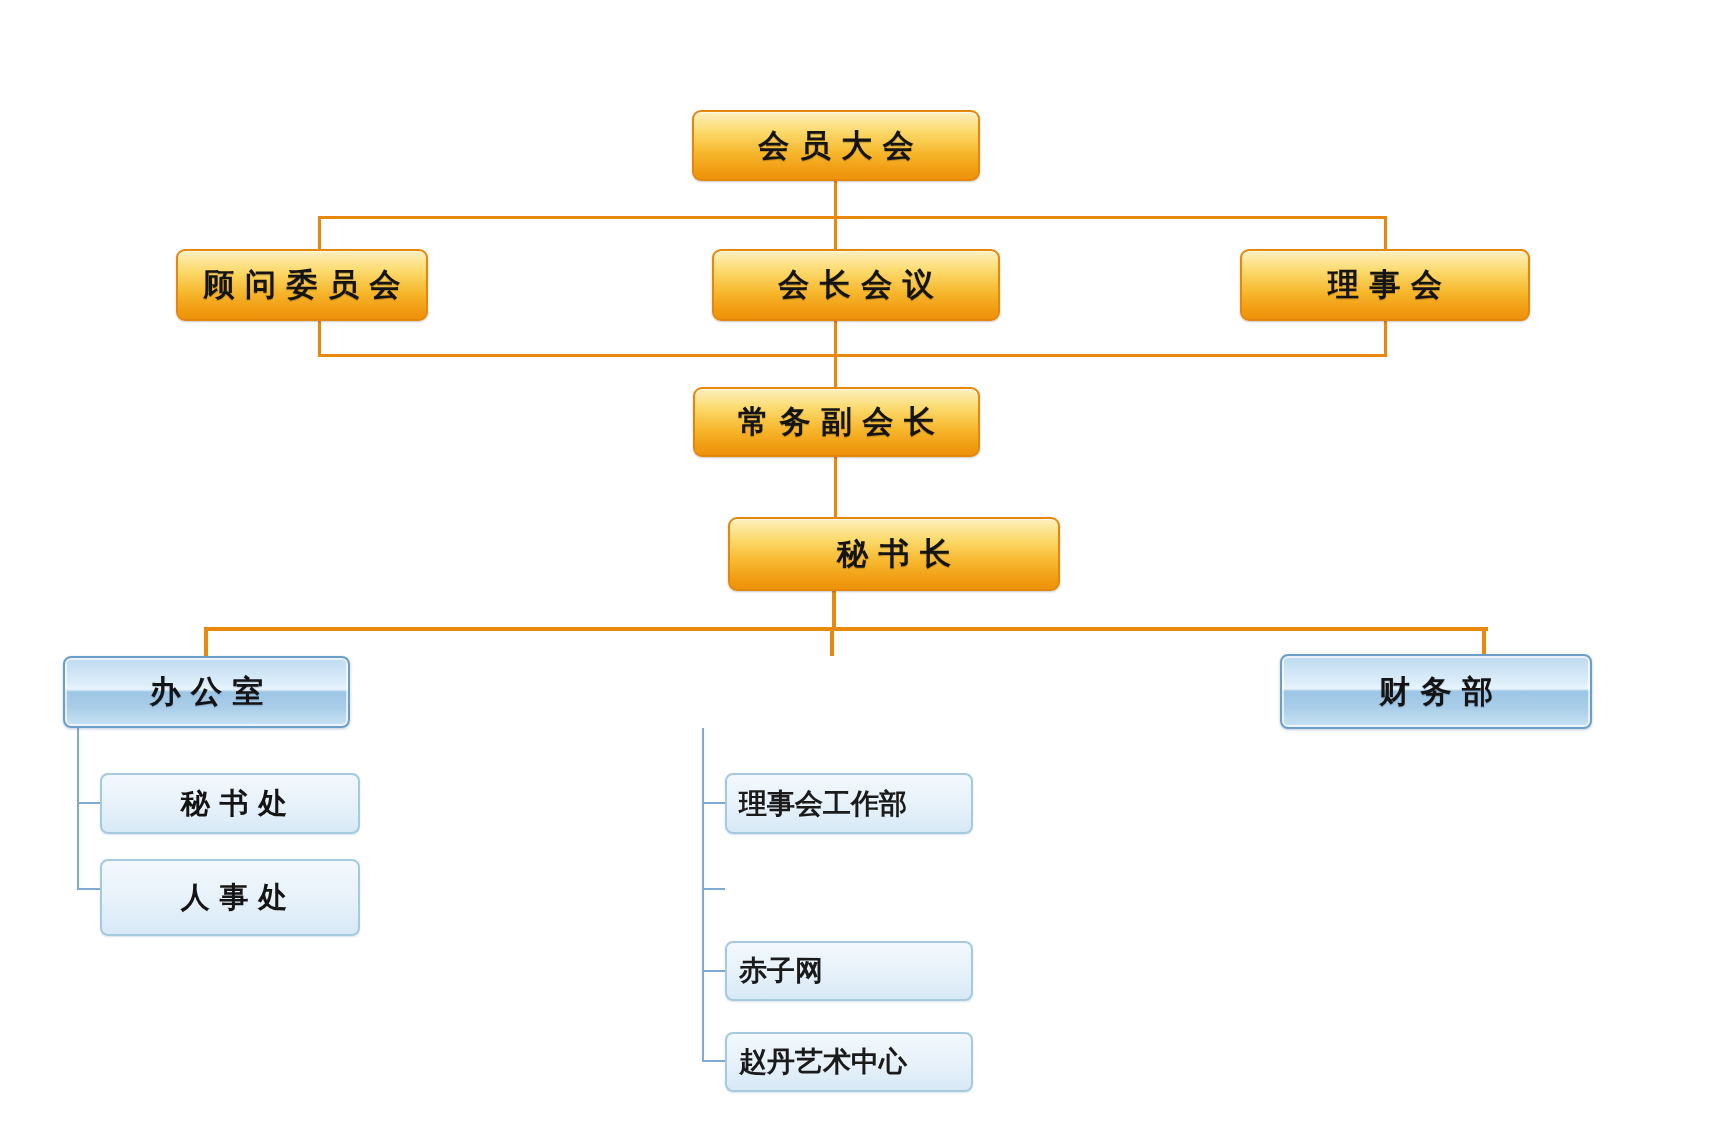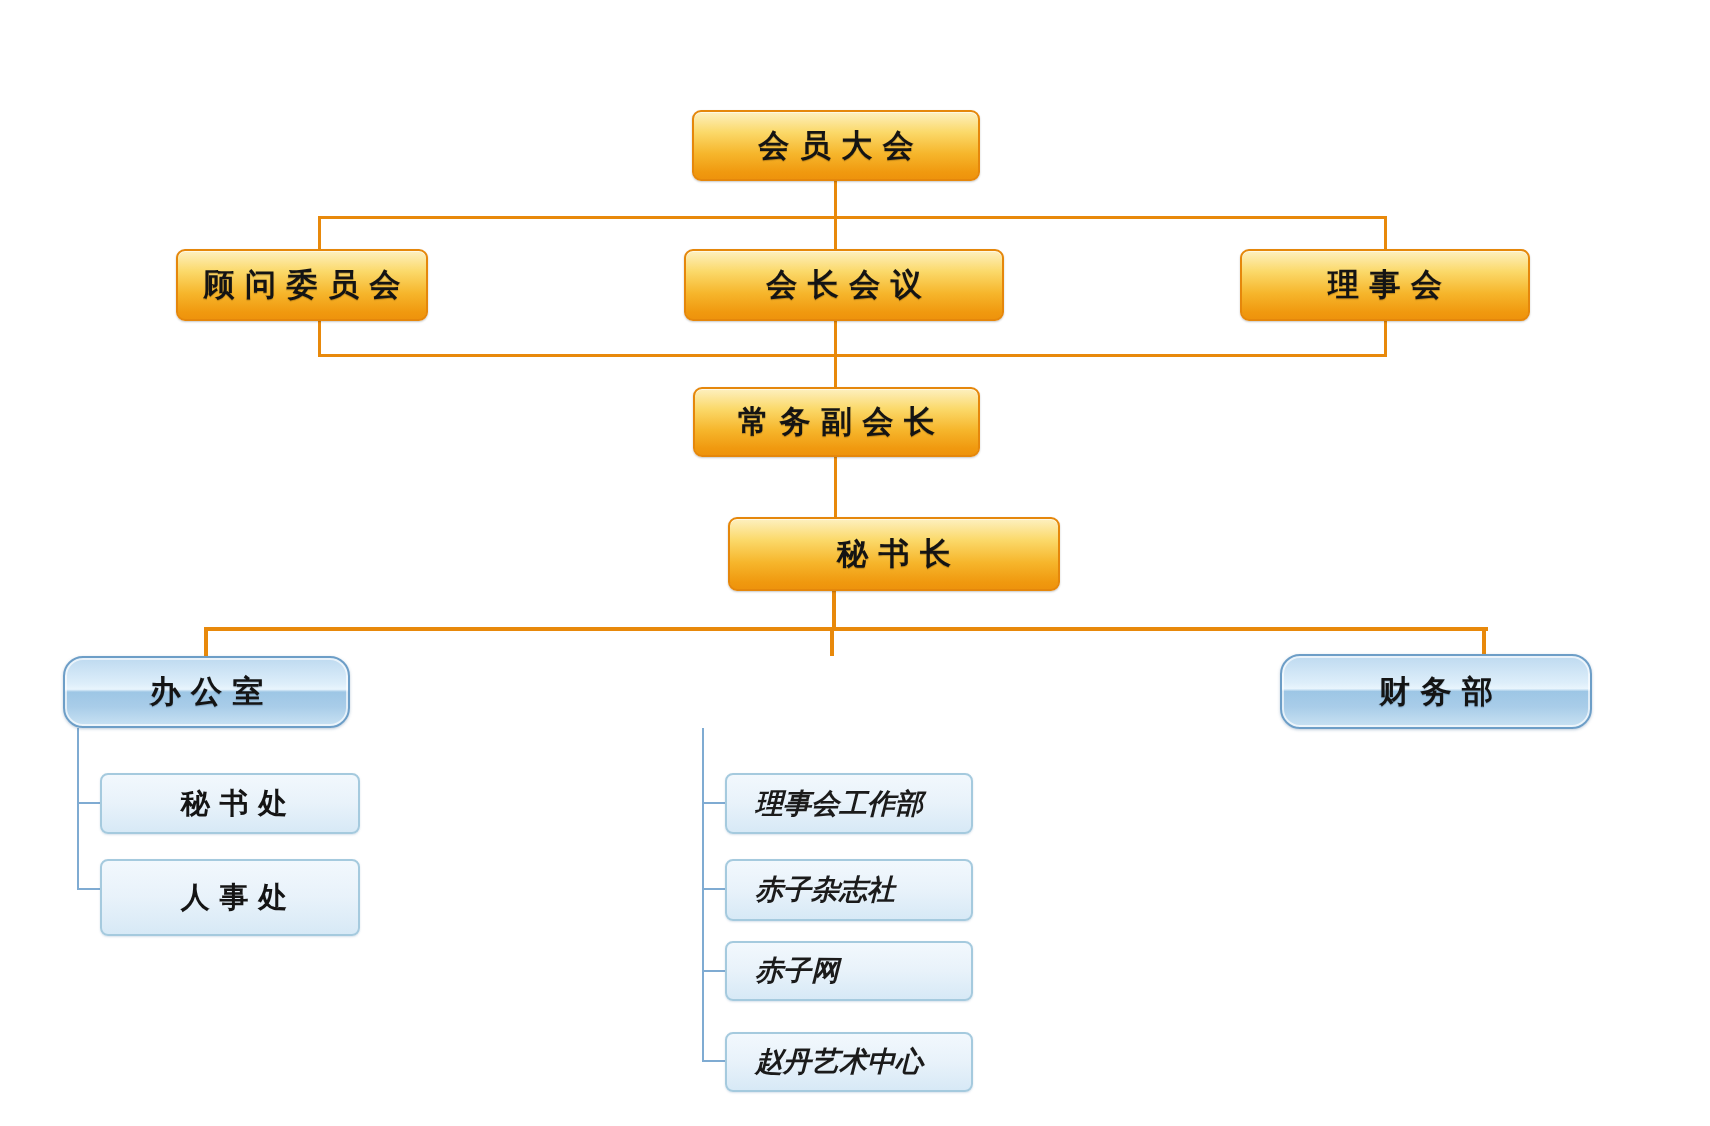--- a/index.html
+++ b/index.html
@@ -22,44 +22,43 @@
     border:2px solid #e5870b;
     border-radius:9px;
     background:linear-gradient(180deg,#fdf0c0 0%,#fbd96a 30%,#f6b62c 62%,#f0990f 90%,#ee930c 100%);
     box-shadow:inset 0 1px 0 rgba(255,255,255,.55), 0 1px 2px rgba(0,0,0,.22);
     font-family:"Liberation Serif", serif;
     font-weight:bold;font-size:31px;
     text-shadow:0 1px 1px rgba(90,55,0,.35);
   }
   .dept{
     border:2px solid #6d9ec7;
-    border-radius:20px;
+    border-radius:8px;
     background:linear-gradient(180deg,#bedaf0 0%,#ddeefa 38%,#e9f5fd 46%,#9dc6e5 50%,#a9cde9 72%,#c9e2f3 100%);
     box-shadow:inset 0 0 0 2px rgba(255,255,255,.65), 0 1px 3px rgba(70,110,150,.35);
     font-family:"Liberation Serif", serif;
     font-weight:bold;font-size:31px;
     text-shadow:0 1px 1px rgba(30,60,90,.28);
   }
   .leaf{
     border:2px solid #a5cade;
     border-radius:8px;
     background:linear-gradient(180deg,#f2f8fd 0%,#e8f2fa 50%,#d7e9f6 100%);
     box-shadow:0 1px 2px rgba(100,140,180,.25);
   }
   .leaf.serif{
     font-family:"Liberation Serif", serif;
     font-weight:bold;font-size:29px;padding-left:8px;
   }
   .leaf.sans{
     font-family:"Liberation Sans", sans-serif;
     font-weight:600;font-size:28px;
     justify-content:flex-start;
-    padding-left:28px;
+    padding-left:12px;
     color:#1b1b1b;
-    font-style:italic;
   }
   .spaced{letter-spacing:.34em;padding-left:.34em;}
   
   .ln{position:absolute;}
   .or{background:#e8890b;}
   .bl{background:#7fabd2;}
 </style>
 </head>
 <body>
 
@@ -91,21 +90,21 @@
   <div class="ln bl" style="left:702px;top:1016px;width:23px;height:2px"></div>
 
   <div class="node gold" style="left:692px;top:66px;width:288px;height:71px">
     <span class="spaced">会员大会</span>
   </div>
 
   <div class="node gold" style="left:176px;top:205px;width:252px;height:72px">
     <span class="spaced">顾问委员会</span>
   </div>
 
-  <div class="node gold" style="left:684px;top:205px;width:320px;height:72px">
+  <div class="node gold" style="left:712px;top:205px;width:288px;height:72px">
     <span class="spaced">会长会议</span>
   </div>
 
   <div class="node gold" style="left:1240px;top:205px;width:290px;height:72px">
     <span class="spaced">理事会</span>
   </div>
 
   <div class="node gold" style="left:693px;top:343px;width:287px;height:70px">
     <span class="spaced">常务副会长</span>
   </div>
@@ -128,23 +127,20 @@
   </div>
 
   <div class="node leaf serif" style="left:100px;top:815px;width:260px;height:77px">
     <span class="spaced">人事处</span>
   </div>
 
   <div class="node leaf sans" style="left:725px;top:729px;width:248px;height:61px">
     <span>理事会工作部</span>
   </div>
 
-  <div class="node leaf sans" style="left:725px;top:815px;width:248px;height:62px">
-    <span>赤子杂志社</span>
-  </div>
 
   <div class="node leaf sans" style="left:725px;top:897px;width:248px;height:60px">
     <span>赤子网</span>
   </div>
 
   <div class="node leaf sans" style="left:725px;top:988px;width:248px;height:60px">
     <span>赵丹艺术中心</span>
   </div>
 
 </div>

